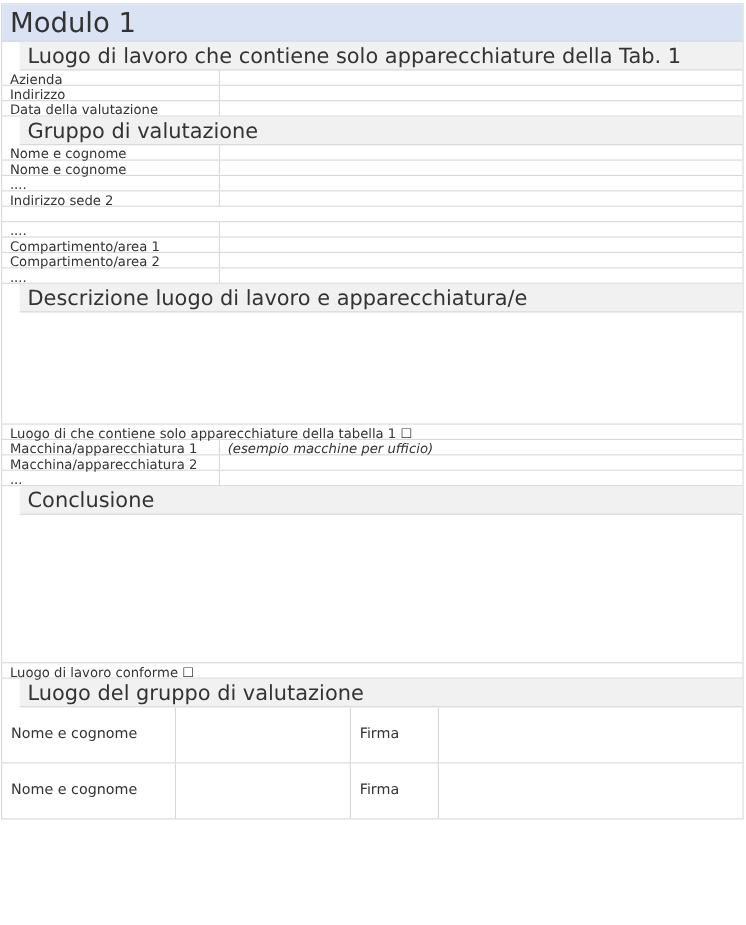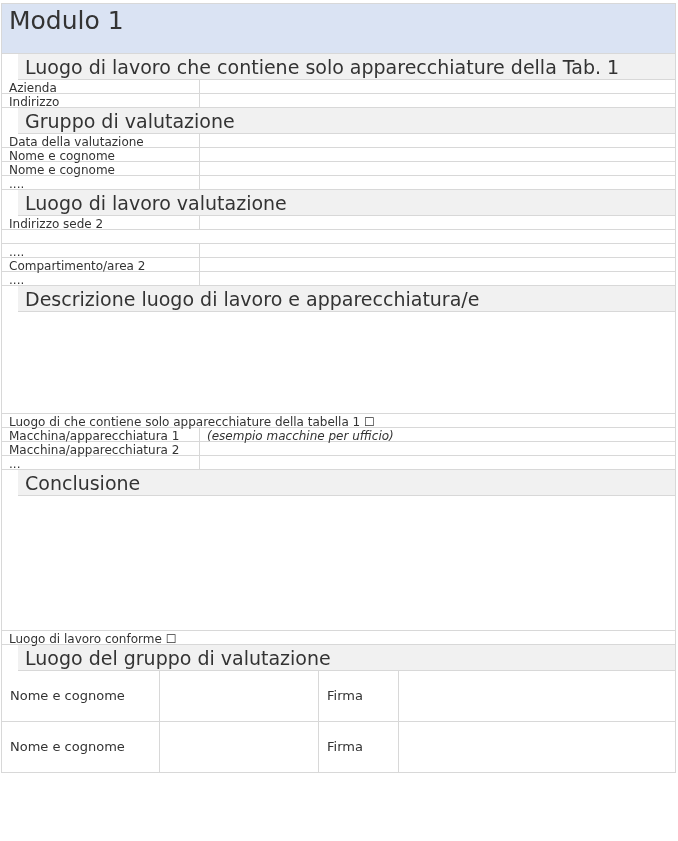--- a/index.html
+++ b/index.html
@@ -1,20 +1,20 @@
 <!DOCTYPE html>
 <html><head>
 <meta charset="utf-8">
 <style>
   html, body { margin: 0; padding: 0; background: #ffffff; }
   body { width: 678px; height: 841px; position: relative; font-family: "DejaVu Sans", sans-serif; color: #333333; overflow: hidden; }
   .form { position: absolute; left: 1px; top: 3px; width: 675px; border: 1px solid #d8d8d8; box-sizing: border-box; }
   .row { display: flex; border-bottom: 1px solid #d8d8d8; box-sizing: border-box; }
   .row:last-child { border-bottom: none; }
-  .title { background: #dae3f3; height: 50px; font-size: 25px; line-height: 34px; padding-left: 7px; color: #333; }
+  .title { background: #dae3f3; height: 34px; font-size: 25px; line-height: 34px; padding-left: 7px; color: #333; }
   .section { background: #f1f1f1; height: 26px; font-size: 19px; line-height: 26px; padding-left: 7px; color: #333; margin-left: 16px; }
   .field { height: 14px; font-size: 12px; line-height: 17px; }
   .field .lab { width: 198px; padding-left: 7px; box-sizing: border-box; border-right: 1px solid #d8d8d8; white-space: nowrap; overflow: visible; }
   .field .val { flex: 1; padding-left: 7px; font-style: italic; white-space: nowrap; }
   .field.full .lab { width: auto; border-right: none; flex: 1; }
   .textarea { height: 102px; }
   .textarea2 { height: 135px; }
   .sig { height: 50.5px; font-size: 13px; }
   .sig > div { display: flex; align-items: center; padding-left: 8px; box-sizing: border-box; border-right: 1px solid #d8d8d8; }
   .sig > div:last-child { border-right: none; }
@@ -28,49 +28,52 @@
 
   <div class="row section">Luogo di lavoro che contiene solo apparecchiature della Tab. 1</div>
   <div class="row field">
     <div class="lab">Azienda</div>
     <div class="val"></div>
   </div>
   <div class="row field">
     <div class="lab">Indirizzo</div>
     <div class="val"></div>
   </div>
-  <div class="row section">Gruppo di valutazione</div>
-
   <div class="row field">
     <div class="lab">Data della valutazione</div>
     <div class="val"></div>
   </div>
+
+  <div class="row section">Gruppo di valutazione</div>
   <div class="row field">
     <div class="lab">Nome e cognome</div>
     <div class="val"></div>
   </div>
   <div class="row field">
     <div class="lab">Nome e cognome</div>
     <div class="val"></div>
   </div>
   <div class="row field">
     <div class="lab">....</div>
     <div class="val"></div>
   </div>
 
-  <div class="row section">Luogo di lavoro valutazione</div>
   <div class="row field">
     <div class="lab">Indirizzo sede 2</div>
     <div class="val"></div>
   </div>
   <div class="row field">
     <div class="val"></div>
   </div>
   <div class="row field">
     <div class="lab">....</div>
+    <div class="val"></div>
+  </div>
+  <div class="row field">
+    <div class="lab">Compartimento/area 1</div>
     <div class="val"></div>
   </div>
   <div class="row field">
     <div class="lab">Compartimento/area 2</div>
     <div class="val"></div>
   </div>
   <div class="row field">
     <div class="lab">....</div>
     <div class="val"></div>
   </div>

